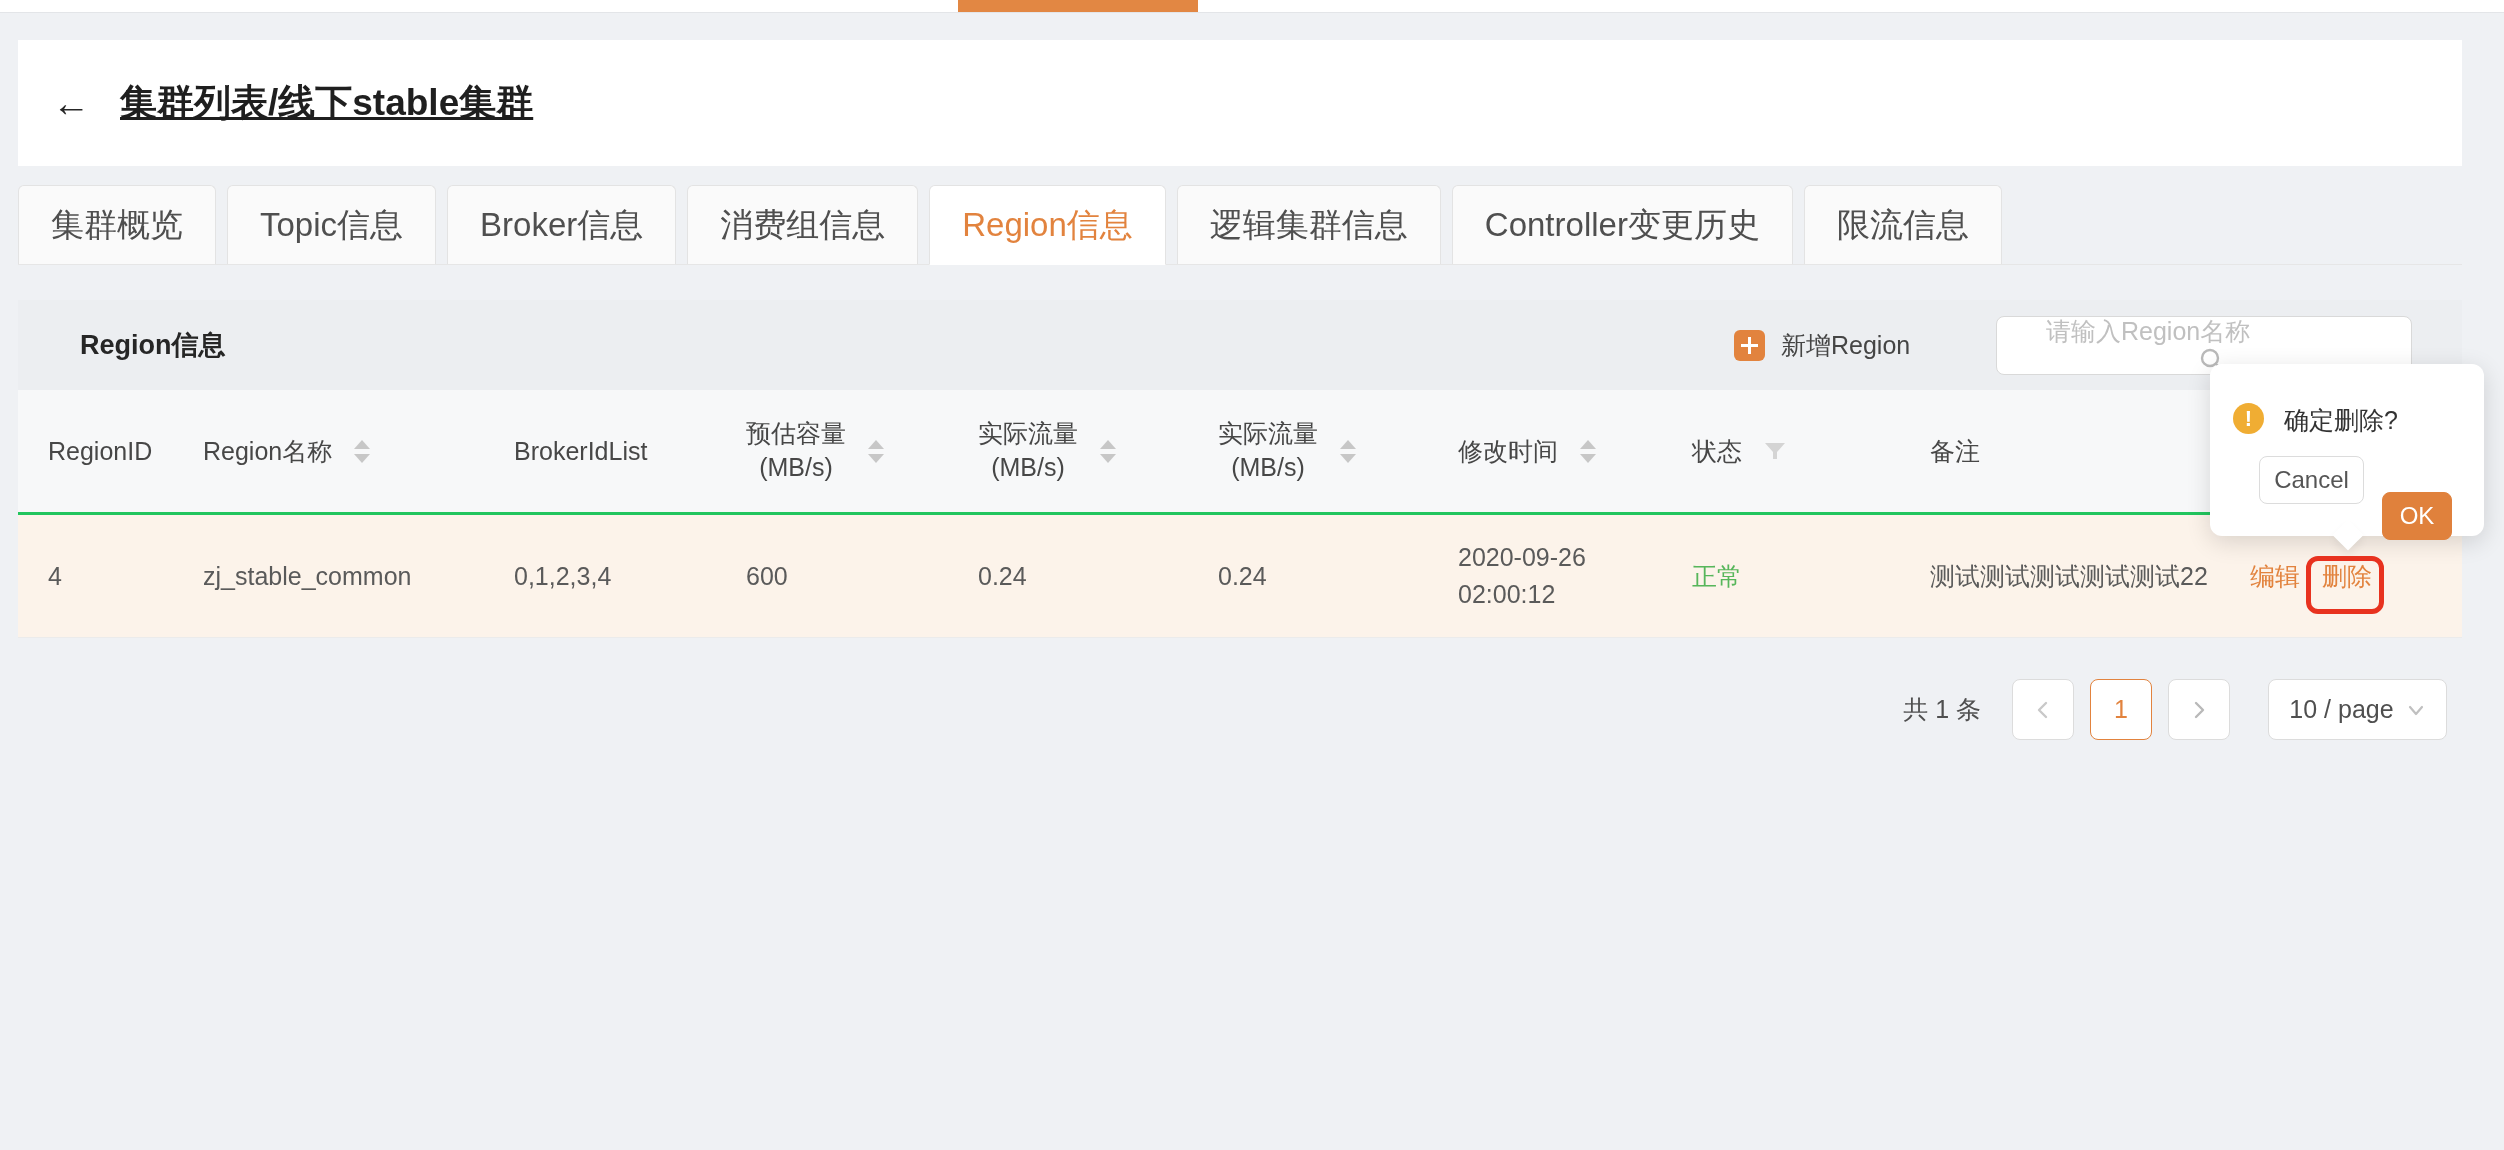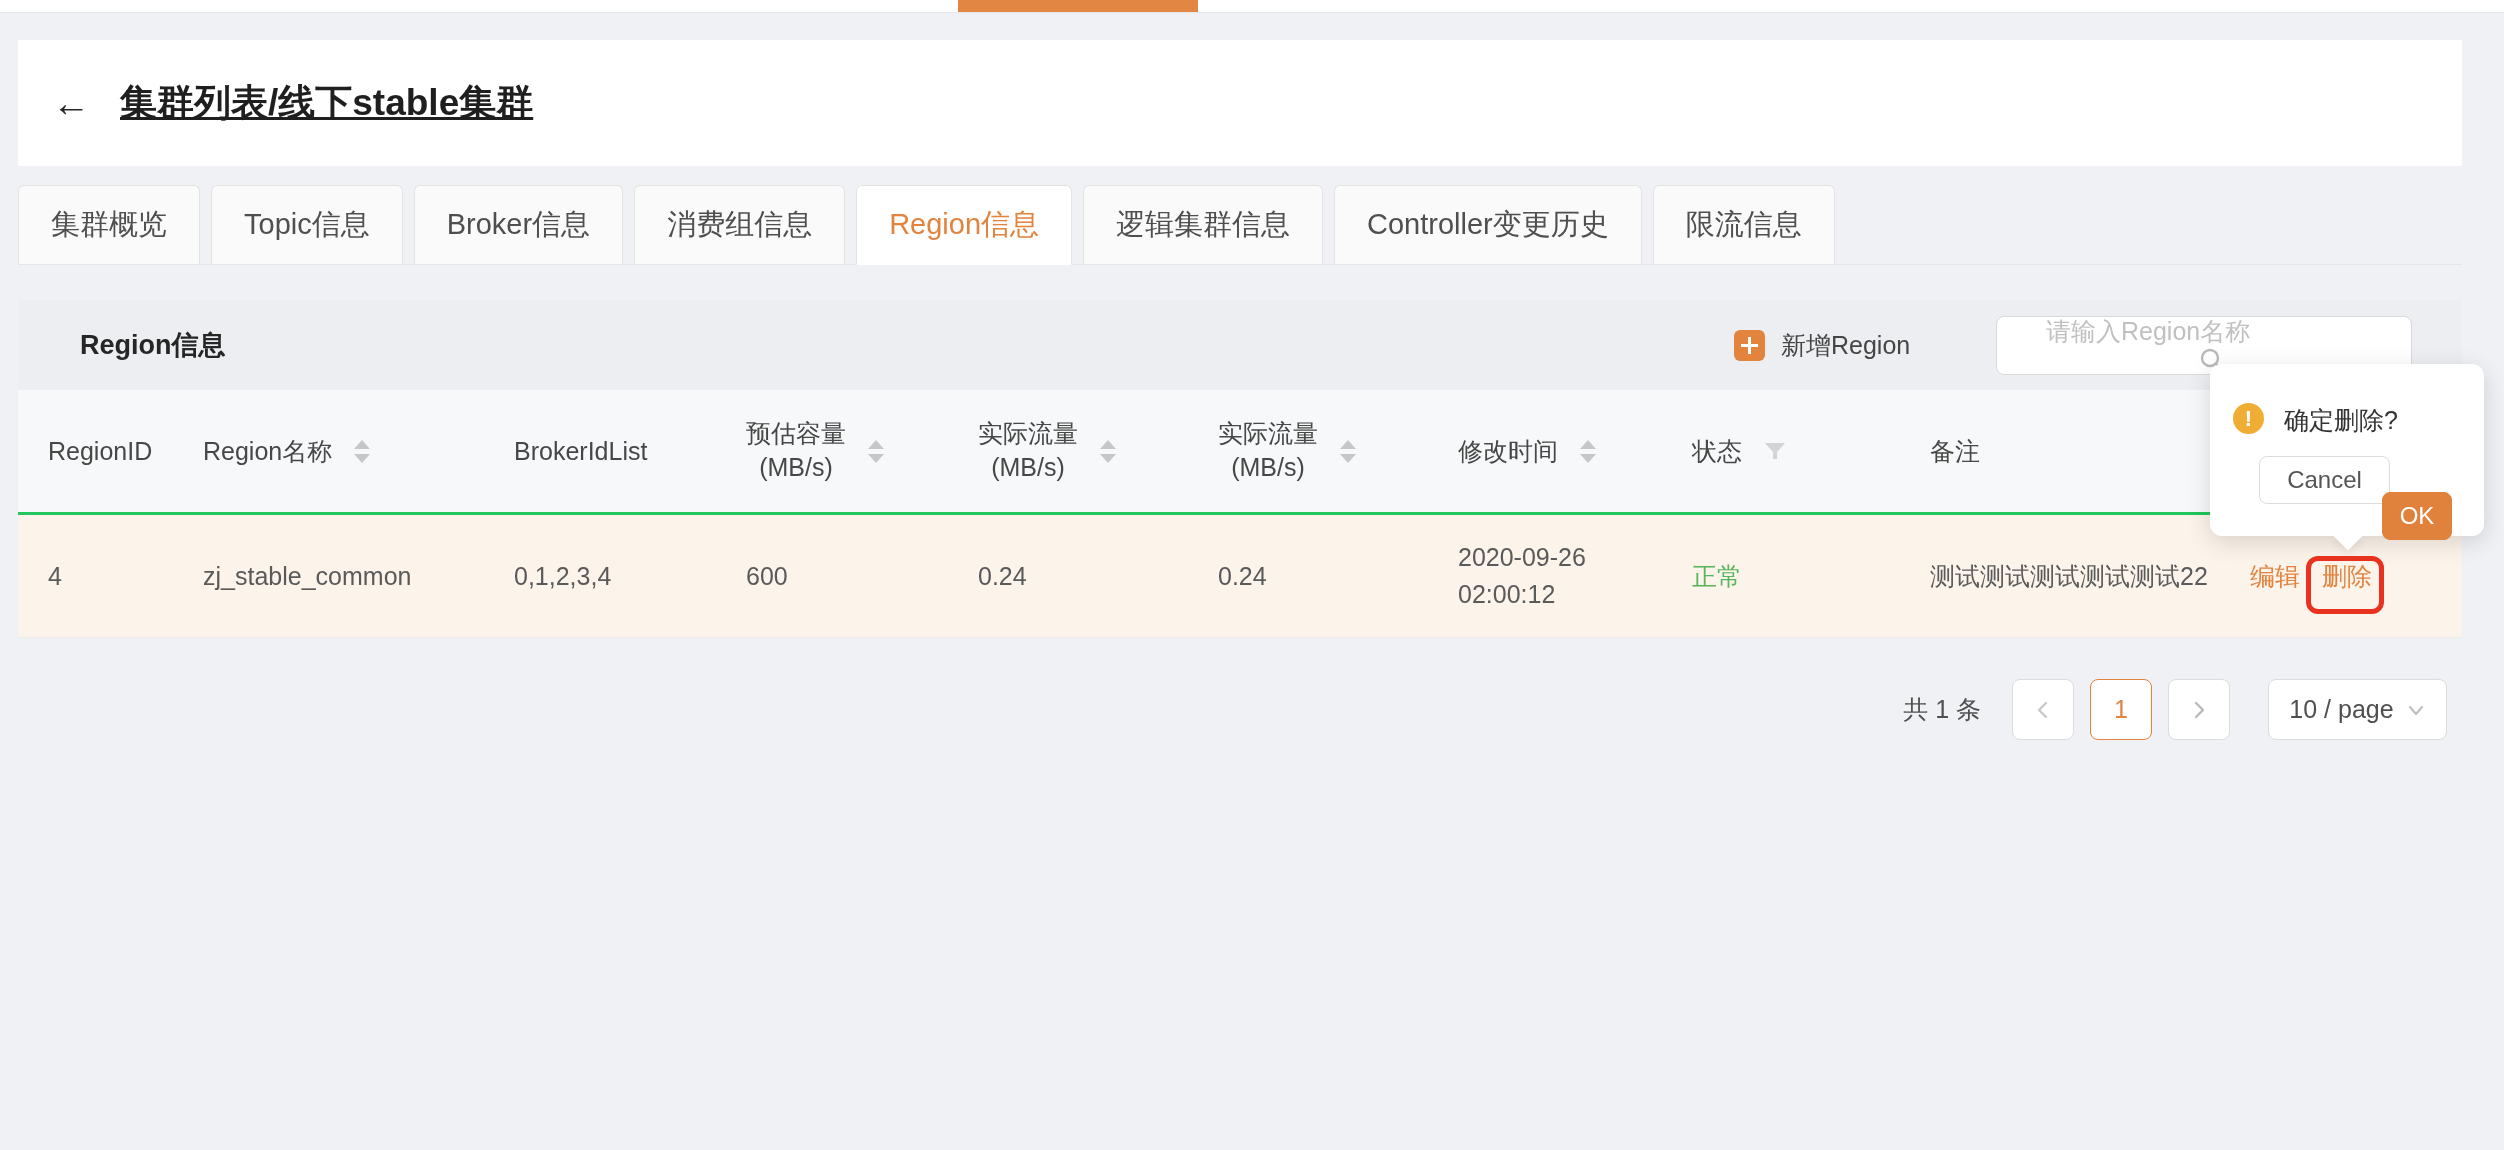--- a/index.html
+++ b/index.html
@@ -21,21 +21,21 @@
     background:#ffffff; display:flex; align-items:center; }
   .back-btn { margin-left:34px; font-size:38px; color:#262626; cursor:pointer;
     line-height:1; display:flex; align-items:center; }
   .page-title { margin-left:30px; font-size:37px; font-weight:700; color:#1f1f1f;text-decoration:underline; }
 
   
   .tabs { position:absolute; left:18px; top:185px; width:2444px; height:80px;
     display:flex; gap:11px; border-bottom:1px solid #e6e6e6; align-items:flex-end; }
   .tab { height:79px; display:flex; align-items:center; padding:0 32px;
     background:#fafafa; border:1px solid #e3e3e3; border-bottom:none;
-    border-radius:6px 6px 0 0; color:#4f4f4f; font-size:29px; cursor:pointer; white-space:nowrap; }
+    border-radius:6px 6px 0 0; color:#4f4f4f; font-size:33px; cursor:pointer; white-space:nowrap; }
   .tab.active { background:#ffffff; color:#e2833e; margin-bottom:-1px; border-bottom:1px solid #ffffff; height:80px; }
 
   
   .section-band { position:absolute; left:18px; top:300px; width:2444px; height:90px;
     background:#eceef1; }
   .section-title { position:absolute; left:62px; top:0; height:90px; display:flex;
     align-items:center; font-size:27px; font-weight:700; color:#262626; }
   .add-region { position:absolute; left:1716px; top:0; height:90px; display:flex;
     align-items:center; gap:16px; cursor:pointer; }
   .plus-icon { width:31px; height:31px; background:#e2833e; border-radius:6px;
@@ -80,21 +80,21 @@
     box-shadow:0 6px 24px rgba(0,0,0,0.14); }
   .pop-arrow { position:absolute; left:127px; top:160px; width:22px; height:22px;
     background:#ffffff; transform:rotate(45deg); box-shadow:4px 4px 8px rgba(0,0,0,0.06); }
   .pop-body { position:absolute; left:0; top:0; right:0; }
   .warn-icon { position:absolute; left:23px; top:39px; width:31px; height:31px;
     border-radius:50%; background:#f0ad33; color:#fff; font-weight:700; font-size:22px;
     display:flex; align-items:center; justify-content:center; }
   .pop-msg { position:absolute; left:74px; top:40px; font-size:25px; color:#333; white-space:nowrap; }
   .pop-btn { position:absolute; top:92px; height:48px; border-radius:8px; font-size:24px;
     display:flex; align-items:center; justify-content:center; cursor:pointer; font-family:inherit; }
-  .btn-cancel { left:49px; width:131px; background:#fff; border:1px solid #dcdcdc; color:#555; }
+  .btn-cancel { left:49px; width:105px; background:#fff; border:1px solid #dcdcdc; color:#555; }
   .btn-ok { left:172px; width:70px; background:#e0813c; border:1px solid #e0813c; color:#fff;margin-top:36px; }
 
   
   .pagination { position:absolute; top:679px; right:57px; height:61px;
     display:flex; align-items:center; }
   .total-text { font-size:25px; color:#4f4f4f; margin-right:15px; white-space:nowrap; }
   .page-btn { width:62px; height:61px; background:#ffffff; border:1px solid #dcdcdc;
     border-radius:8px; display:flex; align-items:center; justify-content:center;
     margin-left:16px; cursor:pointer; font-size:25px; }
   .page-btn.disabled { cursor:default; }

